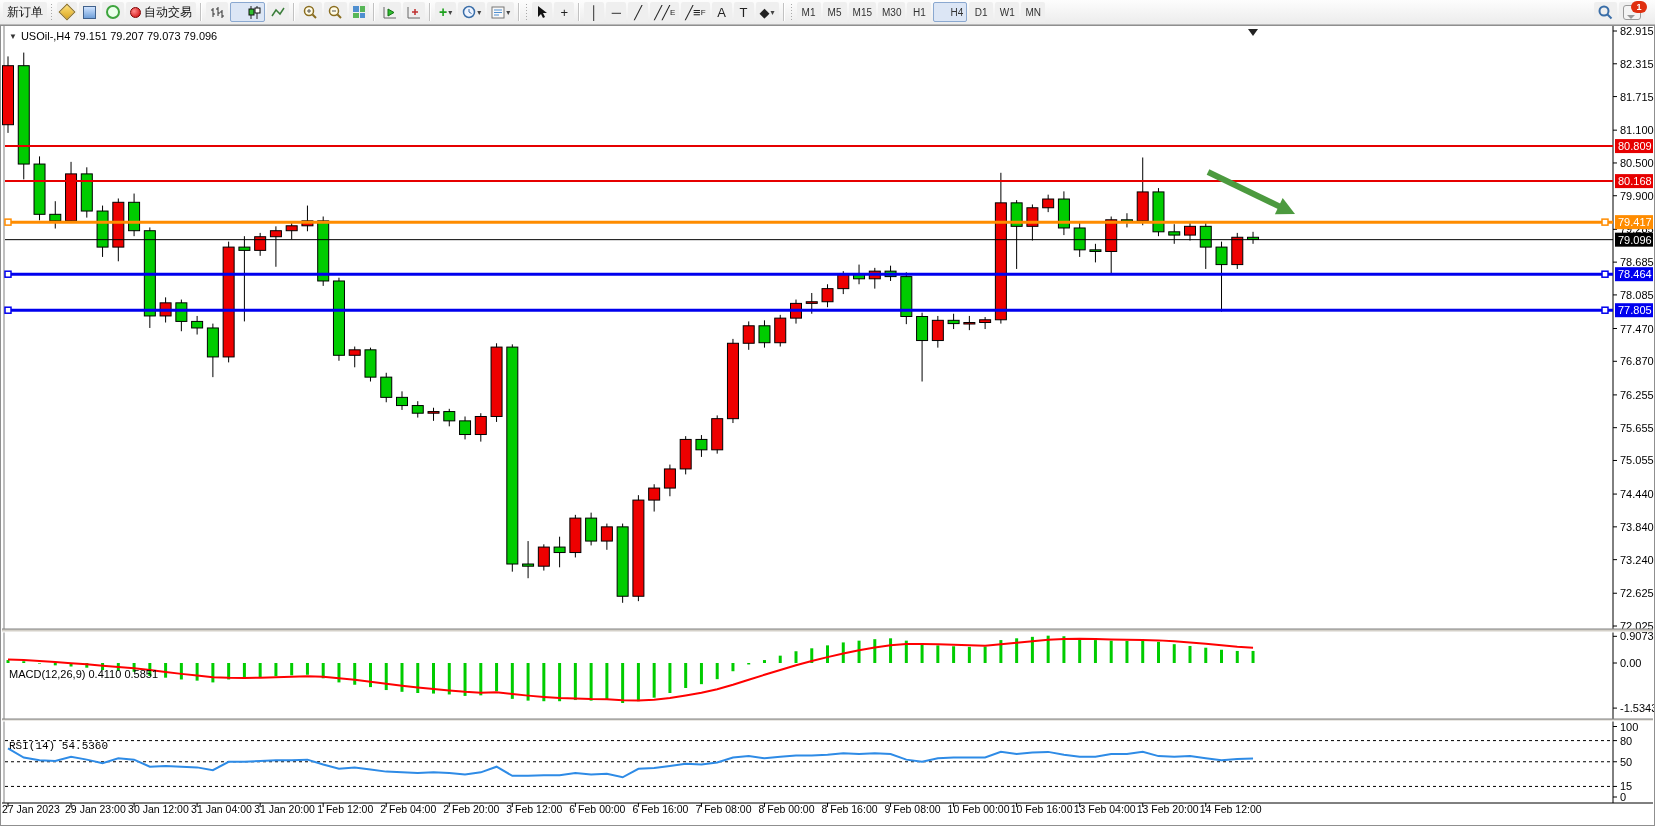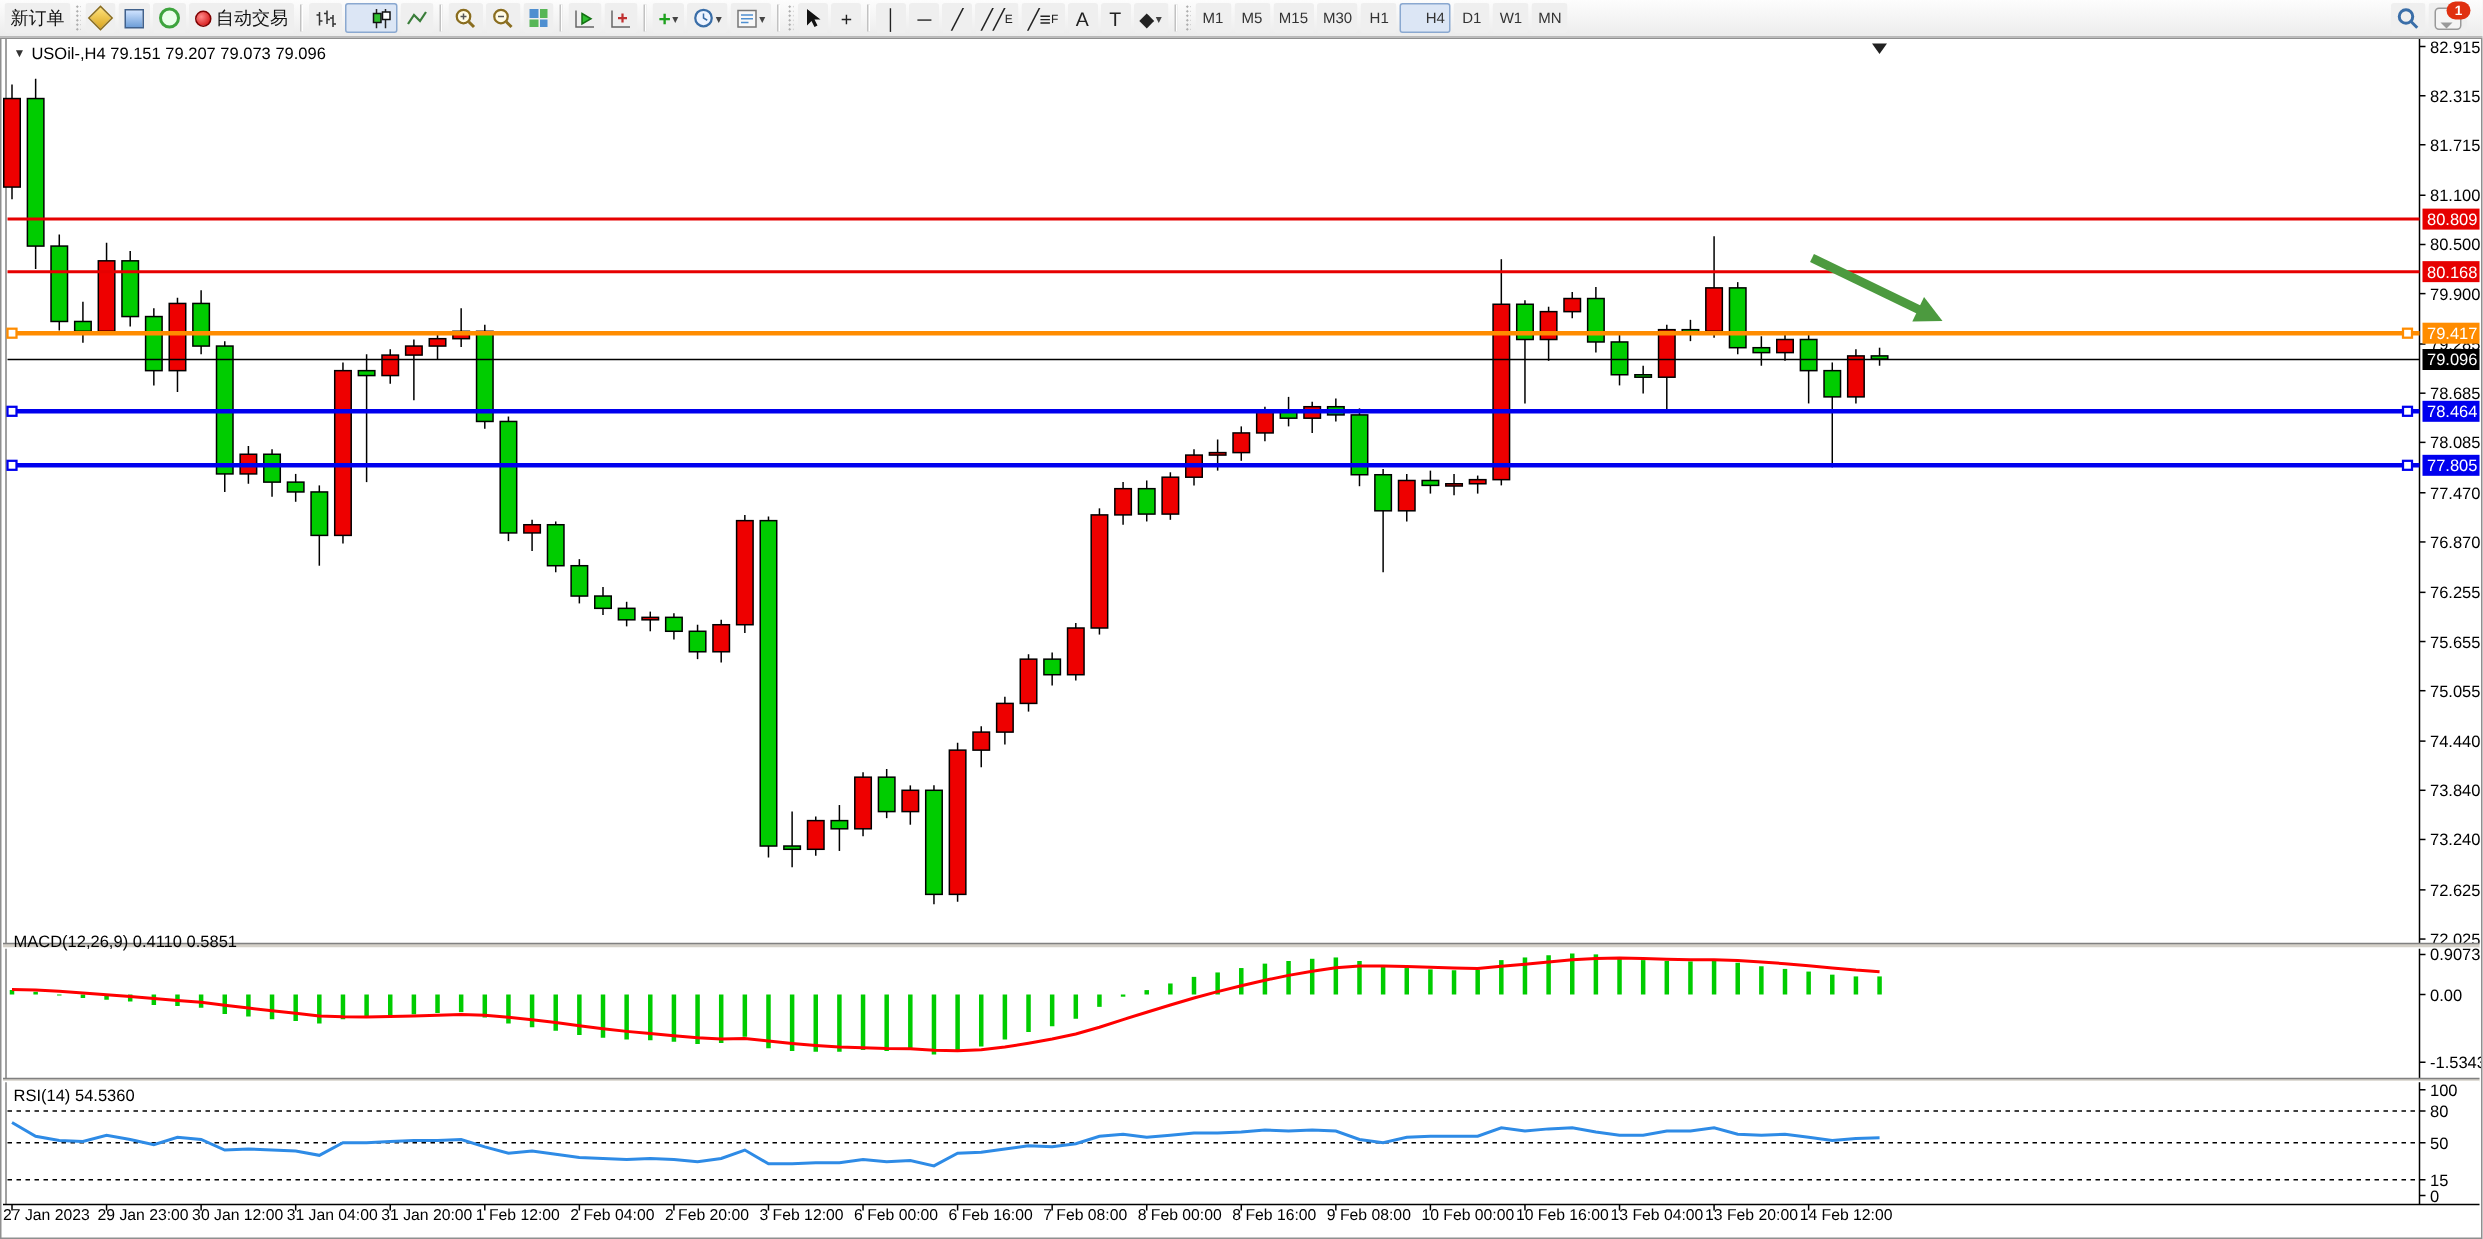--- a/index.html
+++ b/index.html
@@ -30,22 +30,22 @@
   .tb-right{position:absolute;right:4px;top:0;height:24px;display:flex;align-items:center;}
   .chat{position:relative;width:16px;height:13px;background:#f4f4f4;border:1px solid #999;border-radius:3px;}
   .chat:after{content:"";position:absolute;left:3px;bottom:-4px;border:4px solid transparent;border-top-color:#999;}
   .badge{position:absolute;top:-5px;right:-7px;min-width:12px;height:12px;border-radius:7px;background:#e03010;color:#fff;
     font-size:9px;text-align:center;line-height:12px;padding:0 2px;font-weight:bold;}
   
   .chart-window{position:absolute;top:25px;left:0;width:1653px;height:799px;background:#fff;
     border:1px solid #8f8f8f;}
   .overlay-label{position:absolute;font-size:11px;color:#000;z-index:5;}
   #symbol-label{top:4px;left:8px;}
-  #macd-label{top:596px;left:8px;}
-  #rsi-label{top:699px;left:8px;}
+  #macd-label{top:642px;left:8px;}
+  #rsi-label{top:714px;left:8px;font-family:Liberation Mono, monospace;}
   .tri{font-size:8px;color:#333;margin-right:4px;vertical-align:1px;}
   svg text{font-family:"Liberation Sans",sans-serif;}
 </style>
 </head>
 <body>
 
 <div class="toolbar">
   <button class="tb-btn">新订单</button>
   <span class="grip"></span>
   <button class="tb-btn">

